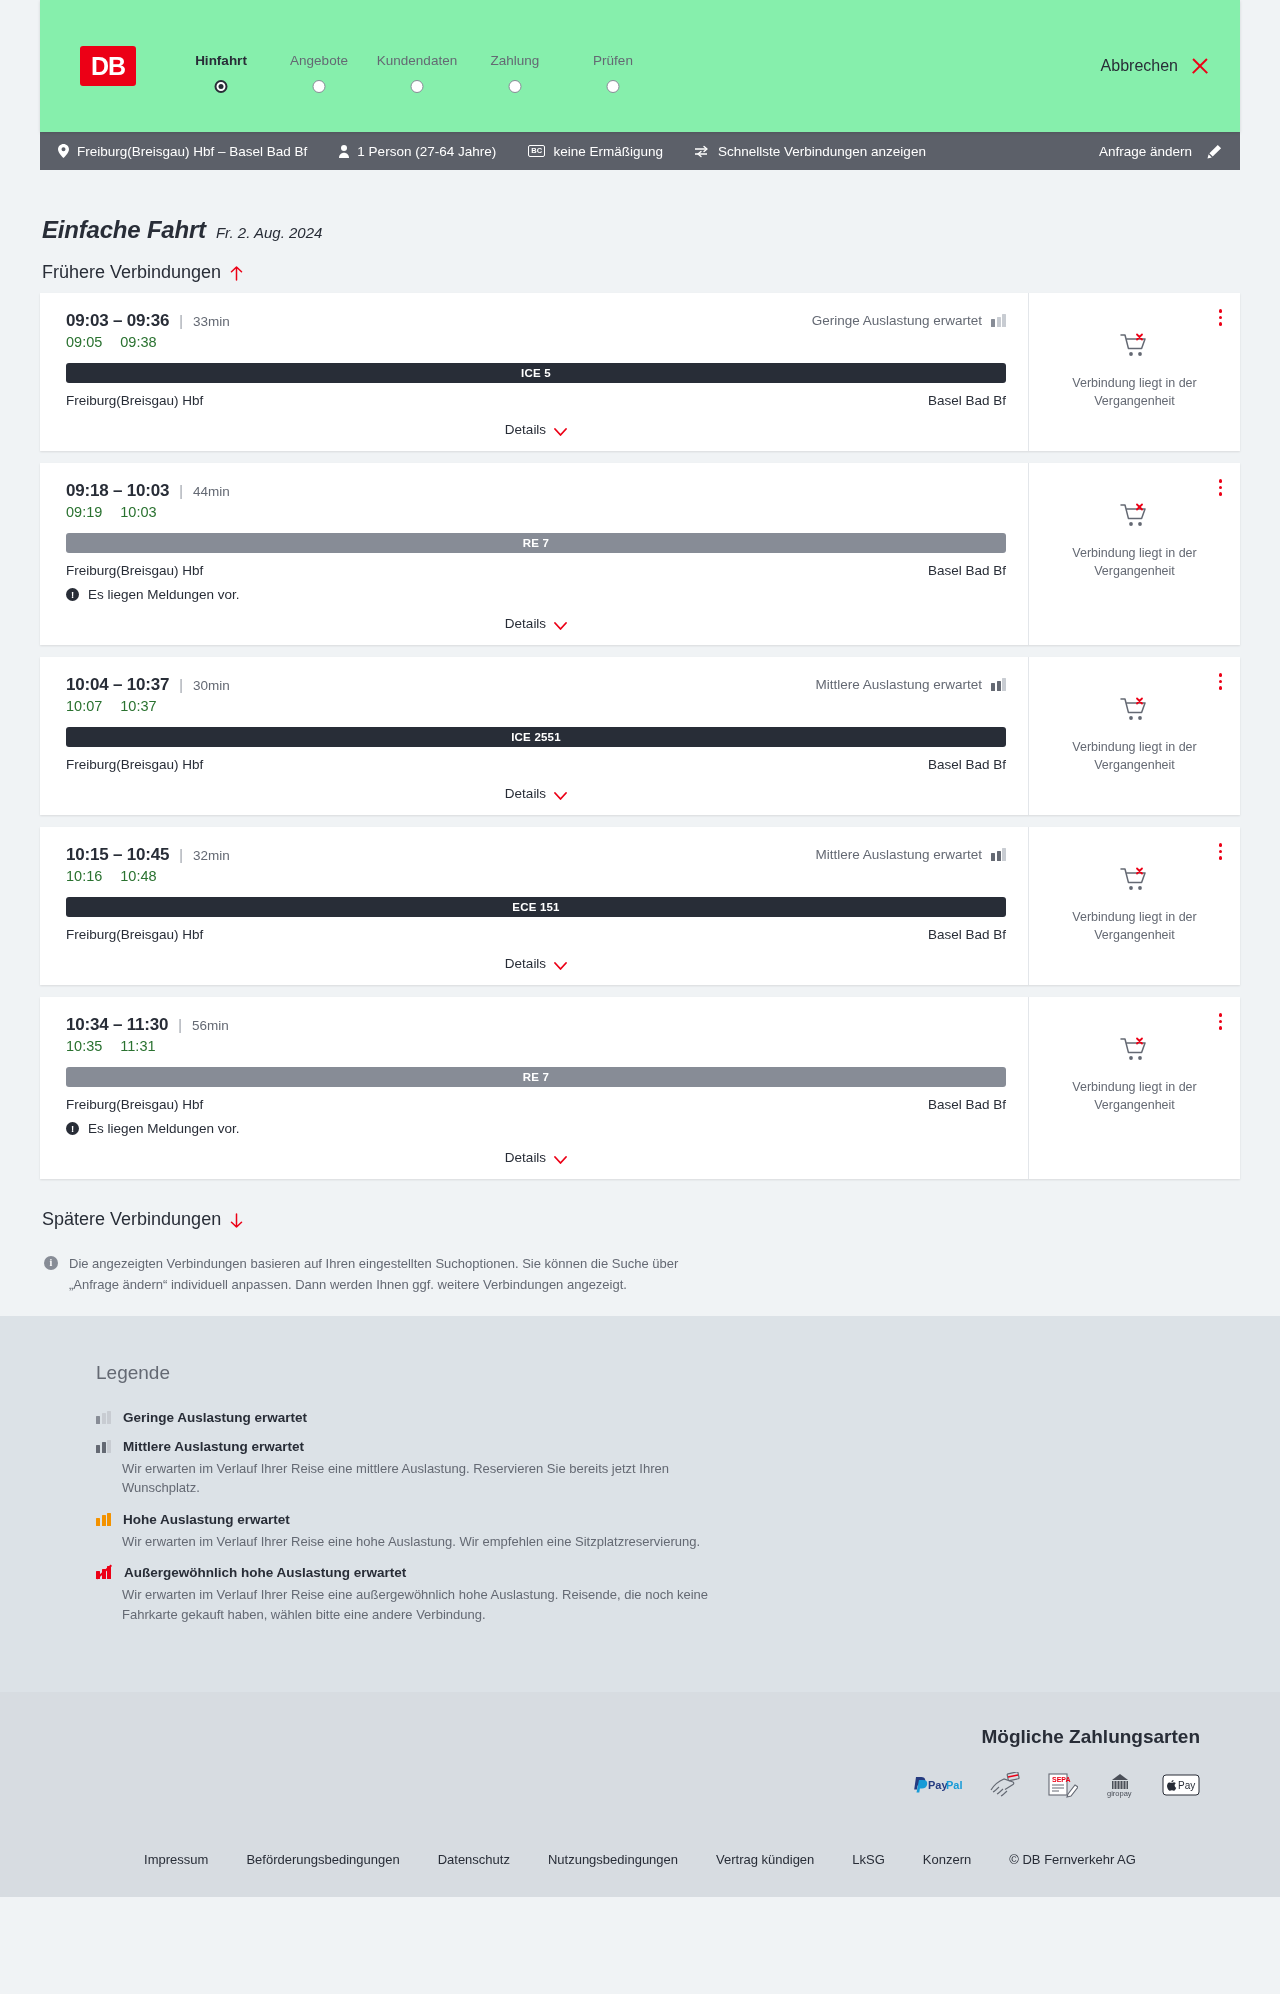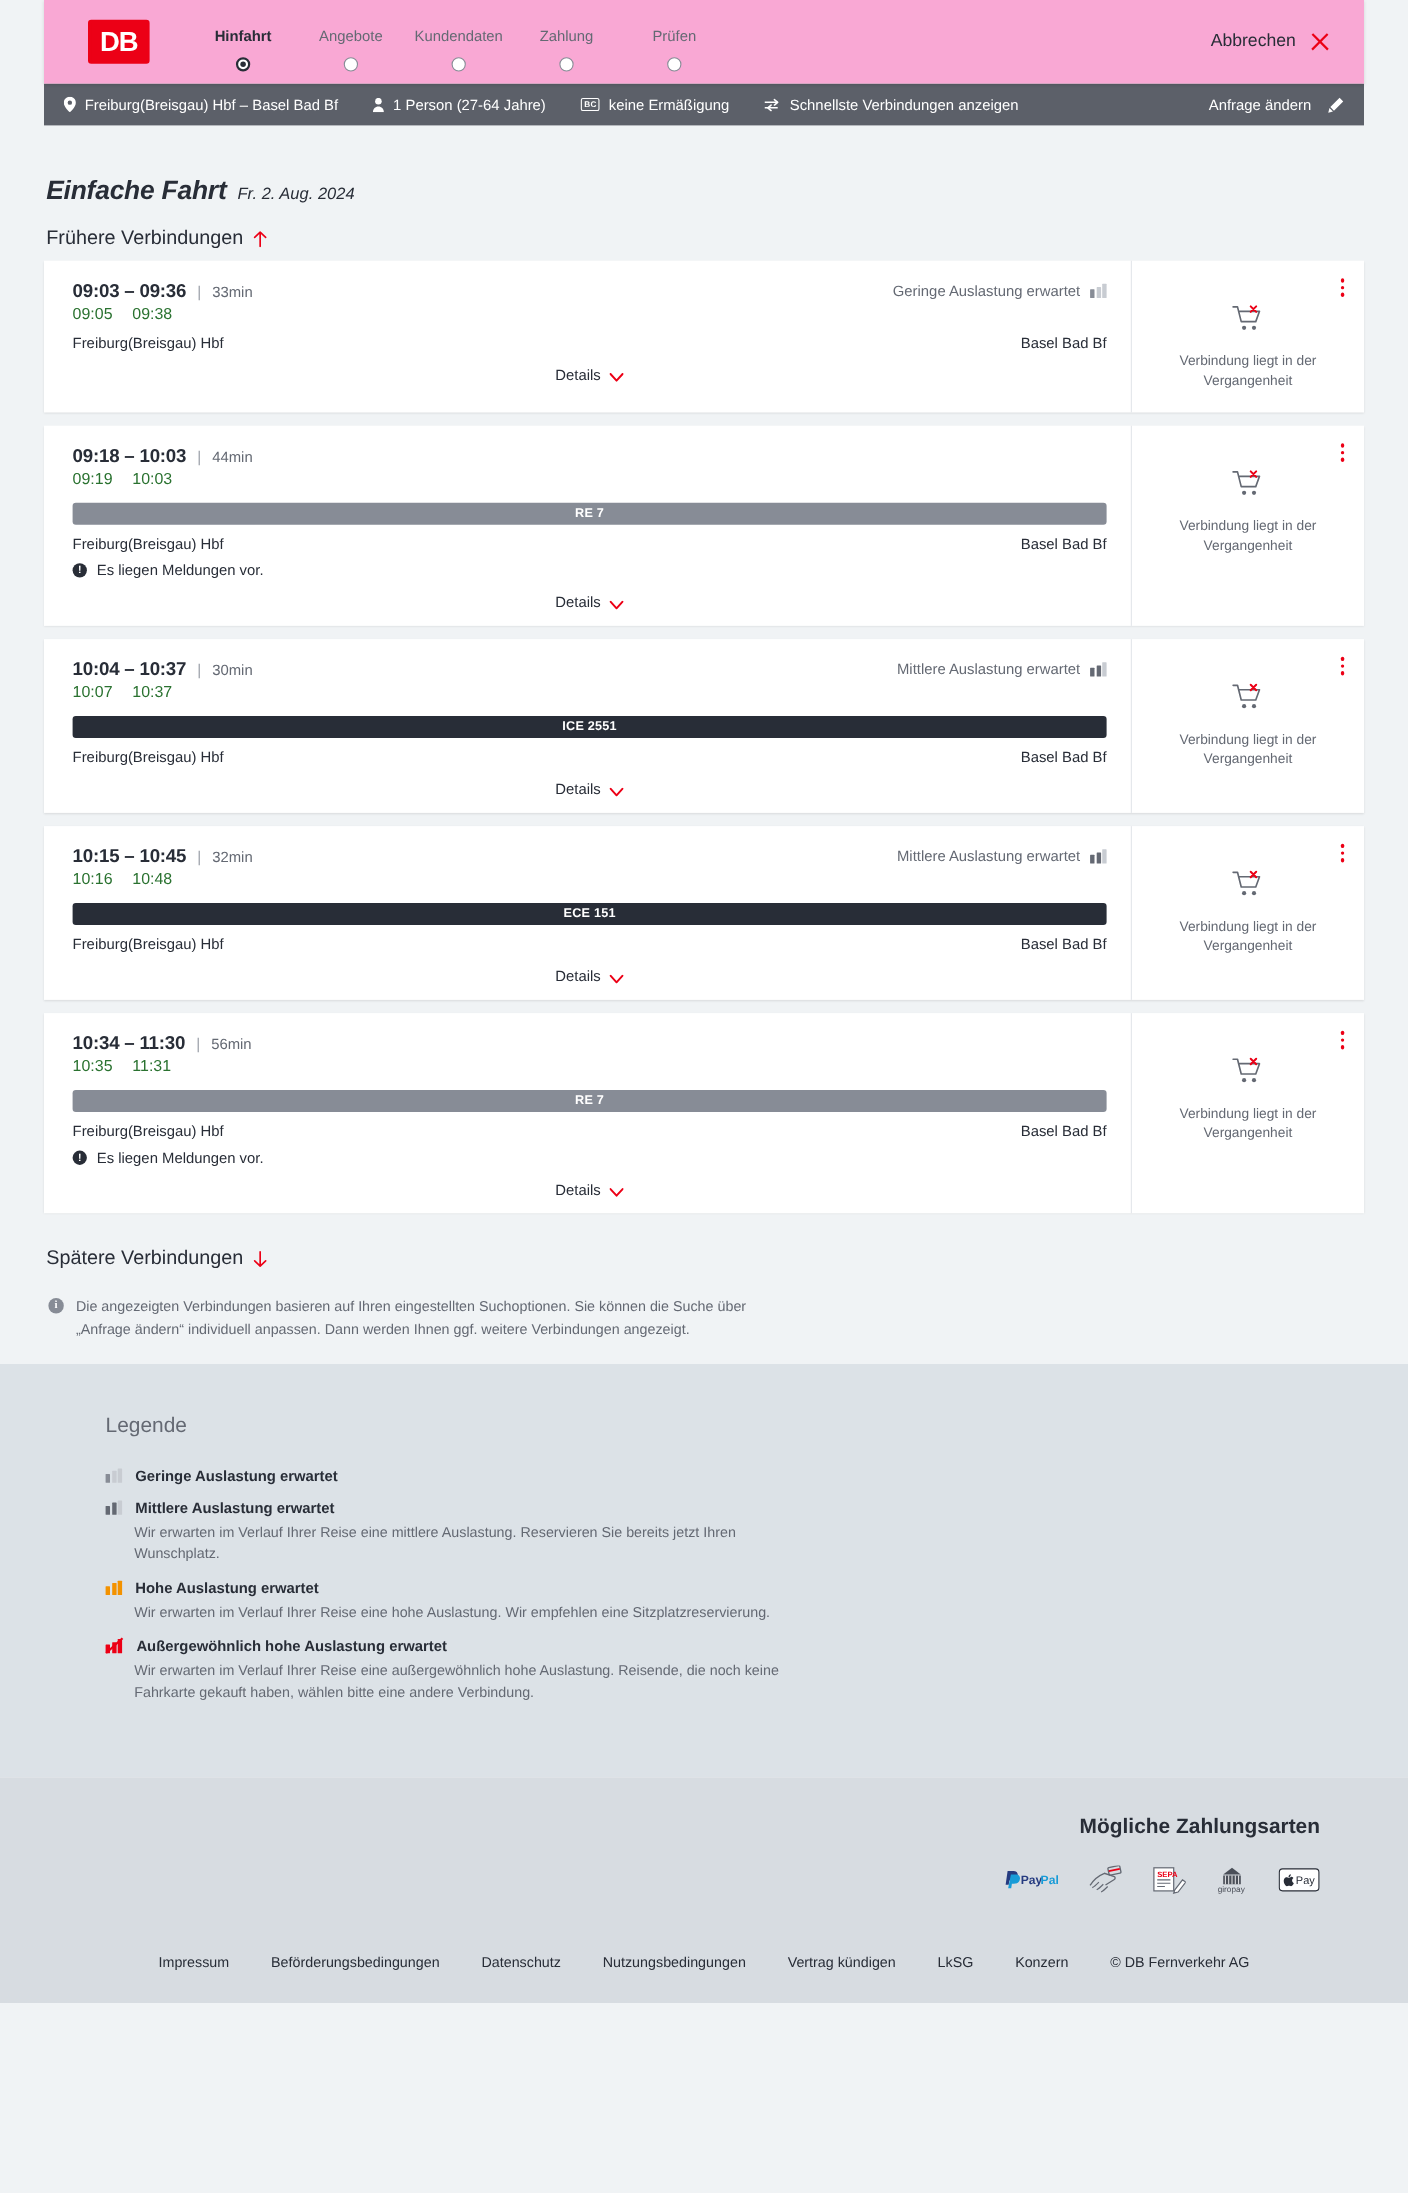--- a/index.html
+++ b/index.html
@@ -7,22 +7,22 @@
     width: 1280px;
     background: #f0f3f5;
     font-family: "Liberation Sans", sans-serif;
     color: #282d37;
     -webkit-font-smoothing: antialiased;
   }
 
   
   .header-wrap { padding: 0 40px; background: #f0f3f5; }
   .header {
-    background: #f9a8d4;
-    height: 76px;
+    background: #86efac;
+    height: 132px;
     display: flex;
     align-items: center;
     padding: 0 30px 0 40px;
     box-shadow: 0 1px 3px rgba(0,0,0,.13);
     position: relative;
   }
   .db-logo {
     width: 56px; height: 40px;
     background: #ec0016;
     border-radius: 3px;
@@ -323,20 +323,23 @@
             </div>
             <div class="util">
               <span>Geringe Auslastung erwartet</span>
               <span class="util-bars">
                 <span class="ub b1" style="background:#878c96"></span>
                 <span class="ub b2" style="background:#c8ccd2"></span>
                 <span class="ub b3" style="background:#c8ccd2"></span>
               </span>
             </div>
           </div>
+          <div class="train-badge badge-dark">
+            <span>ICE 5</span>
+          </div>
           <div class="stations">
             <span>Freiburg(Breisgau) Hbf</span>
             <span>Basel Bad Bf</span>
           </div>
           <div class="details-row">
             <span>Details</span>
             <span class="chev-down"><svg width="13" height="9" viewBox="0 0 13 9">
                 <path d="M1 1l5.5 6L12 1" stroke="#ec0016" stroke-width="1.8" fill="none" stroke-linecap="round" stroke-linejoin="round"></path>
               </svg></span>
           </div>

